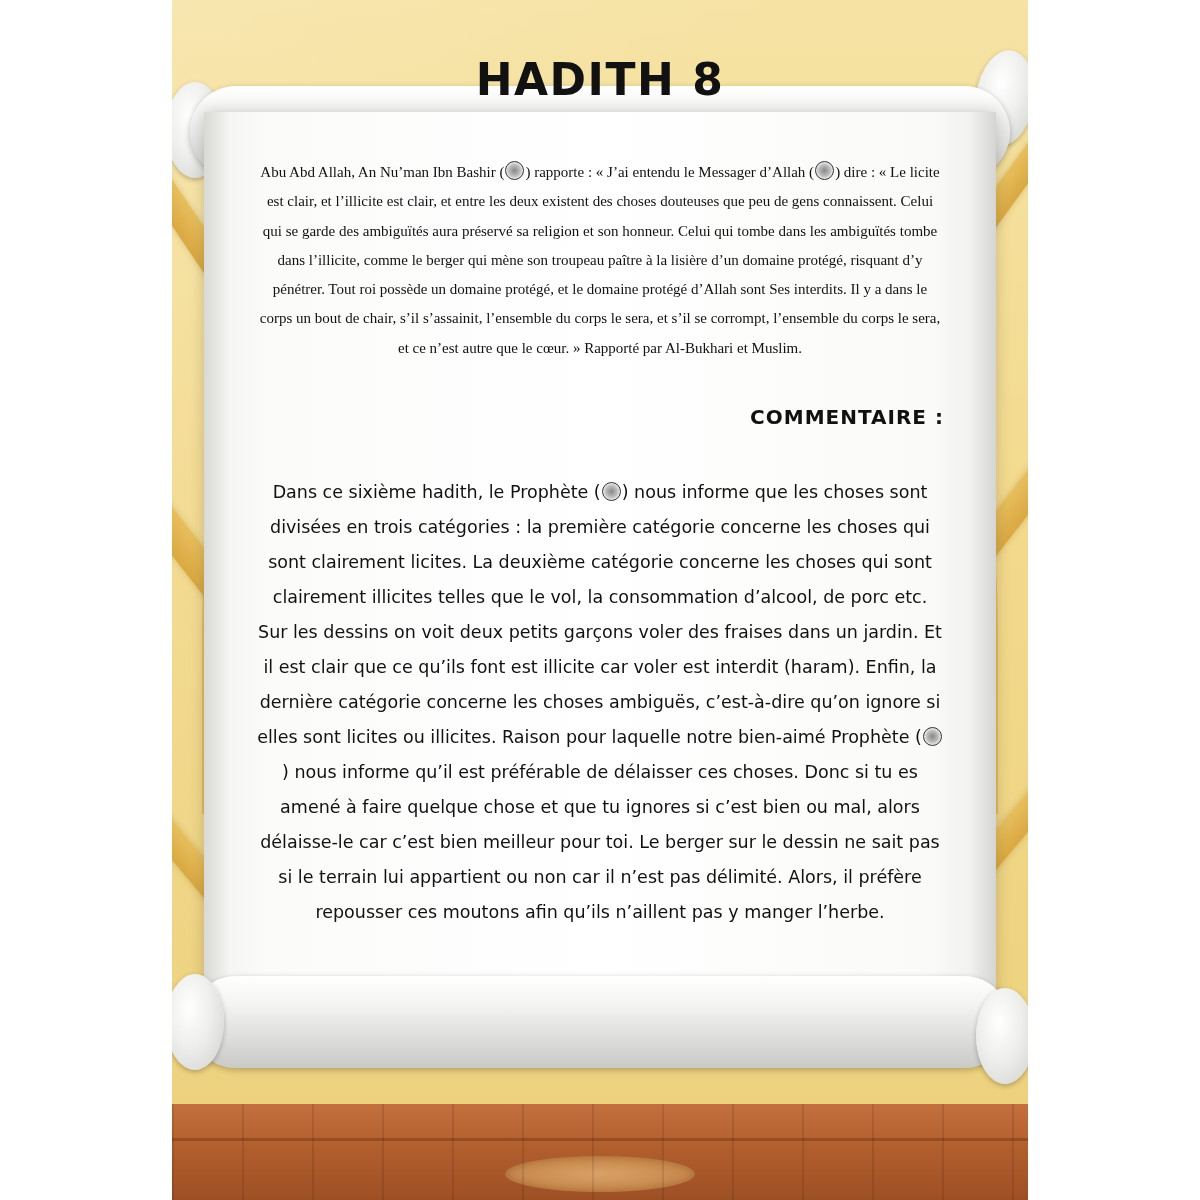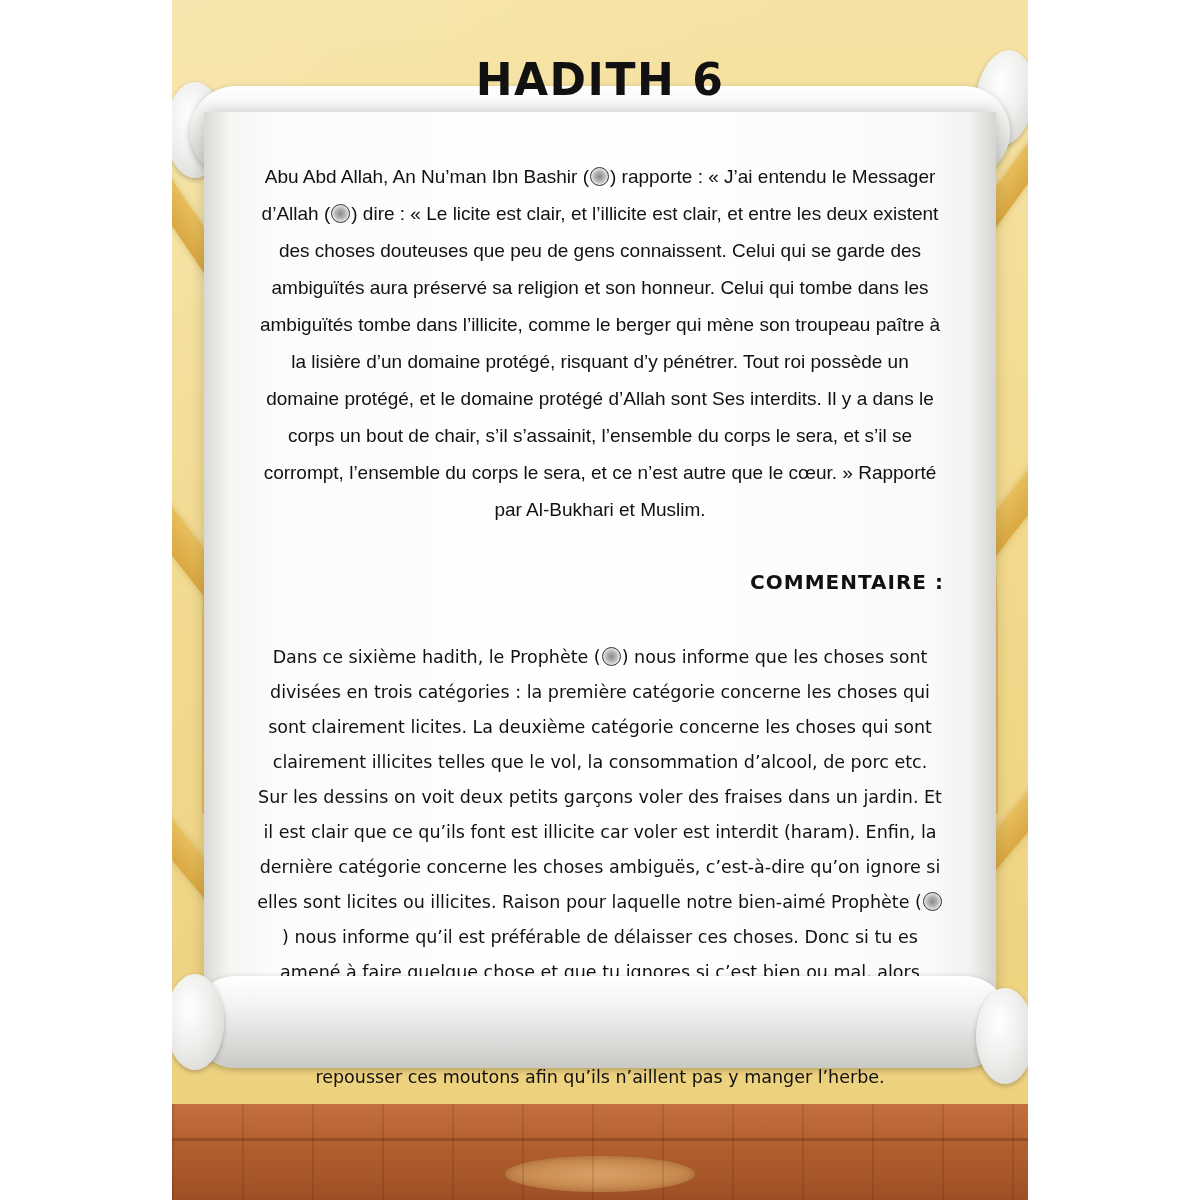--- a/index.html
+++ b/index.html
@@ -171,22 +171,22 @@
 
   .content {
     position: absolute;
     left: 52px;
     right: 52px;
     top: 46px;
     color: #0f0f0f;
   }
 
   .hadith-text {
-    font-family: Liberation Sans, sans-serif;
-    font-size: 19px;
+    font-family: Liberation Serif, serif;
+    font-size: 15px;
     line-height: 1.95;
     text-align: center;
     color: #111111;
   }
 
   .section-heading {
     margin-top: 42px;
     text-align: right;
     font-family: "DejaVu Sans", sans-serif;
     font-size: 20px;
@@ -253,21 +253,21 @@
     </div>
 
     <div class="scroll">
 
       <div class="roll-cap tl"></div>
       <div class="roll-cap tr"></div>
       <div class="scroll-top-roll"></div>
 
       <div class="parchment">
 
-        <div class="title">HADITH 6</div>
+        <div class="title">HADITH 8</div>
 
         <div class="content">
 
           <div class="hadith-text">
             <span>Abu Abd Allah, An Nu’man Ibn Bashir (</span><span class="sym"></span><span>) rapporte : « J’ai entendu le Messager d’Allah (</span><span class="sym"></span><span>) dire : « Le licite est clair, et l’illicite est clair, et entre les deux existent des choses douteuses que peu de gens connaissent. Celui qui se garde des ambiguïtés aura préservé sa religion et son honneur. Celui qui tombe dans les ambiguïtés tombe dans l’illicite, comme le berger qui mène son troupeau paître à la lisière d’un domaine protégé, risquant d’y pénétrer. Tout roi possède un domaine protégé, et le domaine protégé d’Allah sont Ses interdits. Il y a dans le corps un bout de chair, s’il s’assainit, l’ensemble du corps le sera, et s’il se corrompt, l’ensemble du corps le sera, et ce n’est autre que le cœur. » Rapporté par Al-Bukhari et Muslim.</span>
           </div>
 
           <div class="section-heading">COMMENTAIRE :</div>
 
           <div class="commentary-text">

